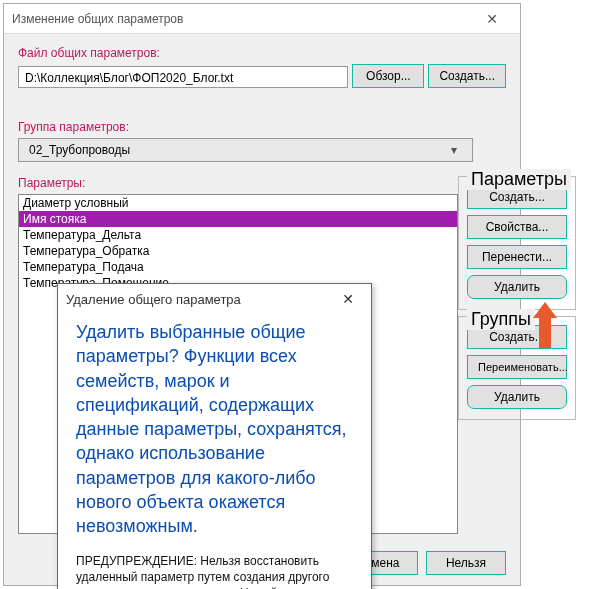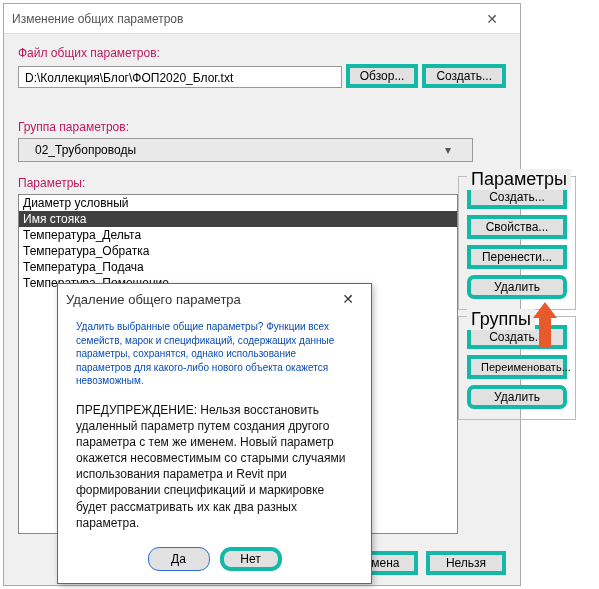--- a/index.html
+++ b/index.html
@@ -62,39 +62,39 @@
     border: 1px solid #999;
     background: #fff;
     padding: 2px 6px;
     font-size: 12px;
     line-height: 18px;
     overflow: hidden;
     white-space: nowrap;
   }
   .btn {
     height: 24px;
-    border: 4px solid #14b8a6;
+    border: 1px solid #14b8a6;
     background: #e1e1e1;
     padding: 0 10px;
     font-size: 12px;
     cursor: pointer;
     min-width: 72px;
   }
   .select-wrap {
     position: relative;
     margin-bottom: 14px;
   }
   .select {
     width: 455px;
     height: 24px;
     border: 1px solid #999;
     background: #e9e9e9;
     display: flex;
     align-items: center;
-    padding: 0 16px;
+    padding: 0 10px;
   }
   .select .sel-text { flex: 1; }
   .select .chev {
     width: 16px;
     text-align: center;
     color: #555;
   }
   .main-row {
     display: flex;
     flex: 1;
@@ -107,21 +107,21 @@
     background: #fff;
     overflow: auto;
     font-size: 12px;
   }
   .param-item {
     padding: 1px 4px;
     cursor: pointer;
     white-space: nowrap;
   }
   .param-item.selected {
-    background: #404040;
+    background: #a21caf;
     color: #fff;
   }
   .right-col {
     flex: 1;
     display: flex;
     flex-direction: column;
     gap: 6px;
   }
   .grp {
     border: 1px solid #bbb;
@@ -182,21 +182,21 @@
     align-items: center;
     justify-content: center;
     cursor: pointer;
     font-size: 14px;
   }
   .dialog .d-body {
     padding: 6px 18px 8px 18px;
   }
   .d-body .blue {
     color: #0a4db3;
-    font-size: 10px;
+    font-size: 18px;
     line-height: 1.35;
     margin-bottom: 14px;
   }
   .d-body .warn {
     color: #111;
     font-size: 12px;
     line-height: 1.35;
   }
   .dialog .d-foot {
     display: flex;

